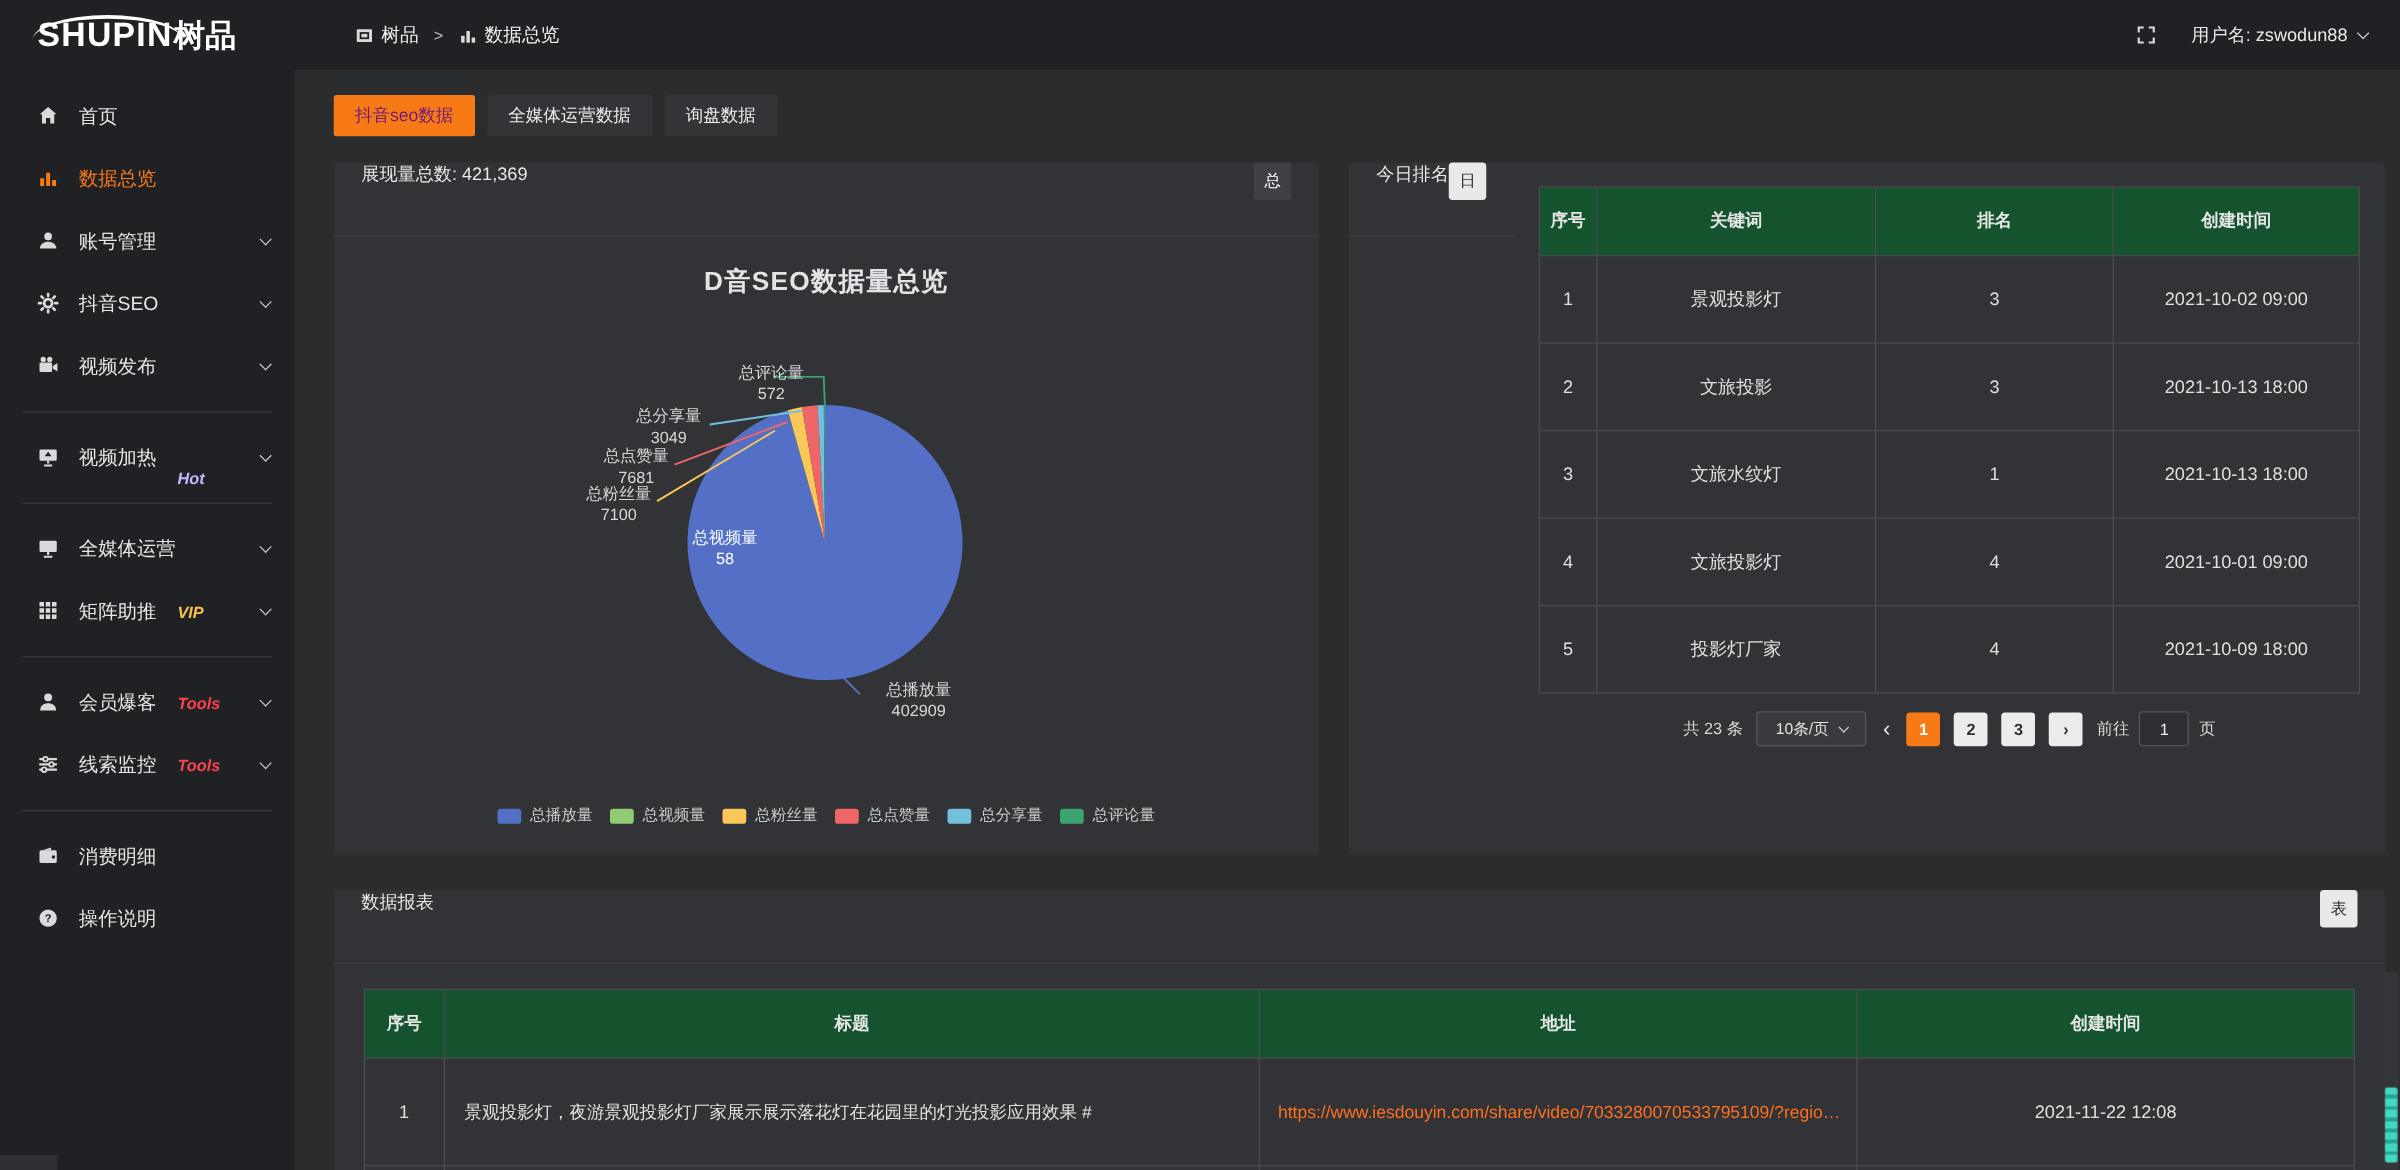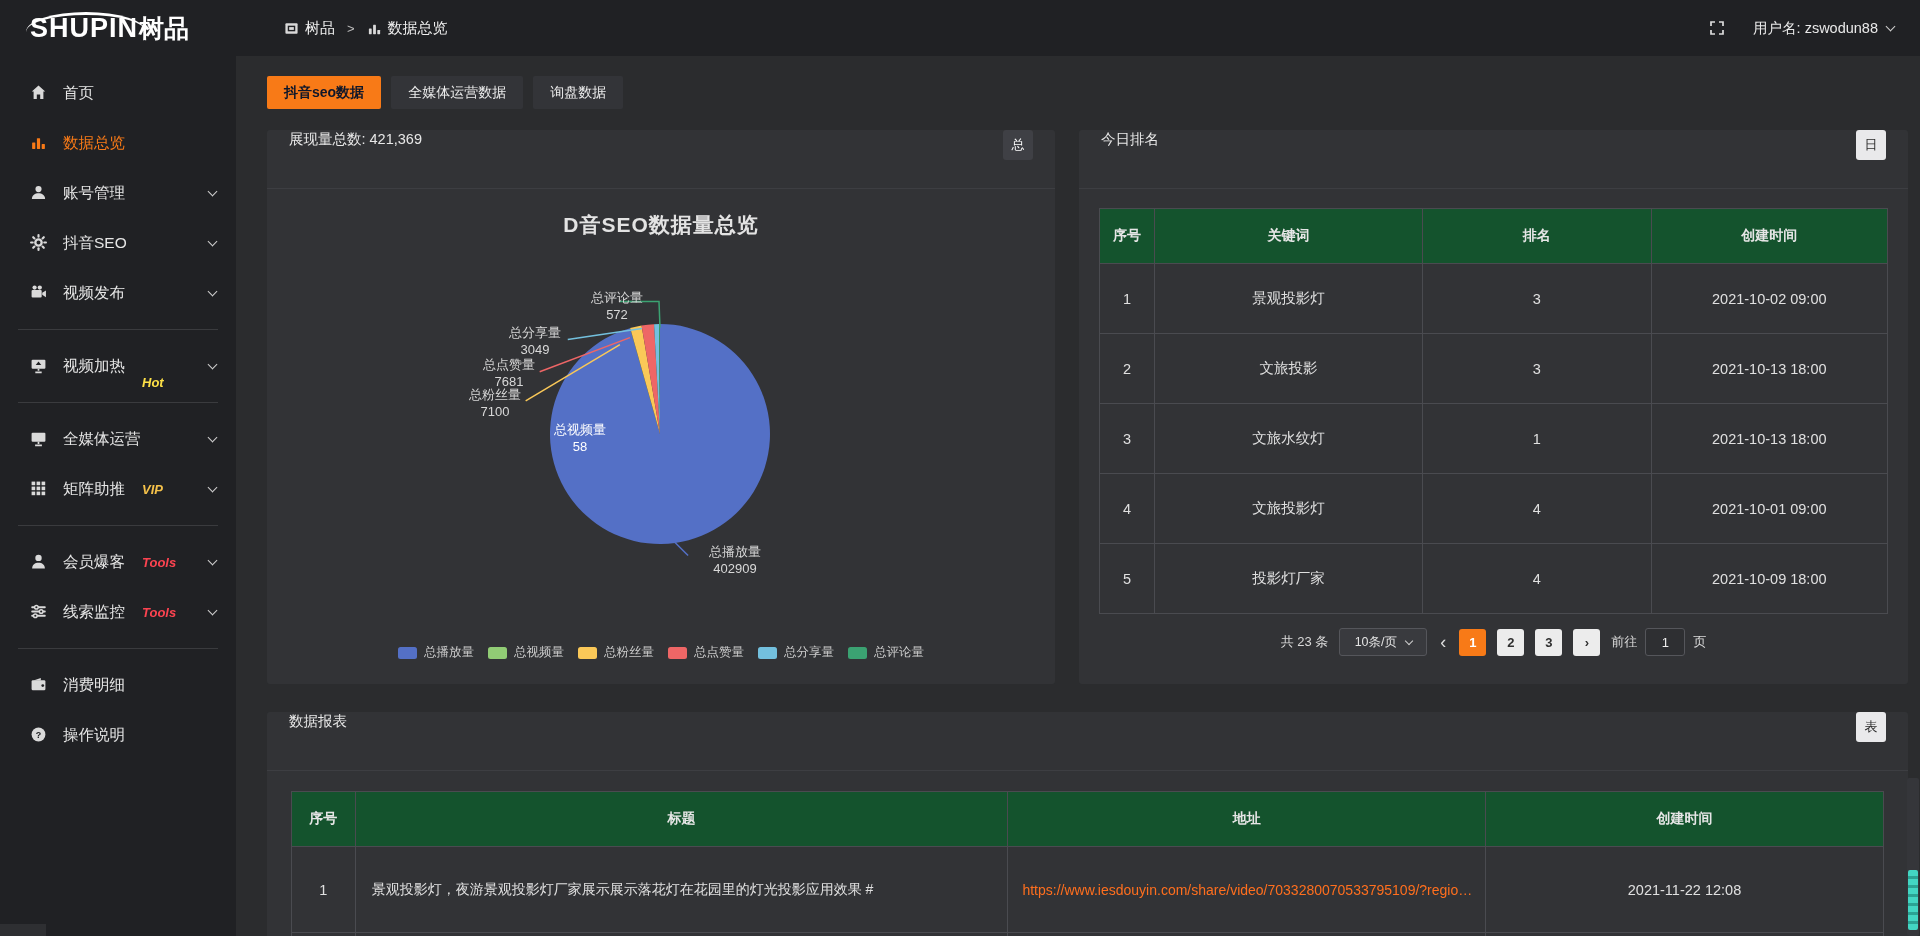--- a/index.html
+++ b/index.html
@@ -30,21 +30,21 @@
   .side-item.active{color:var(--accent)}
   .side-item.active .s-icon{color:var(--accent)}
   .side-badge{font-style:italic;font-weight:bold;font-size:13px;margin-left:2px}
   .side-item .chev{margin-left:auto}
   .side-divider{height:1px;background:#3a3b3e;margin:11px 18px}
   .sidebar-collapse{position:absolute;bottom:0;left:0;width:46px;height:12px;background:#2e2f32;cursor:pointer}
 
   .main{flex:1;padding:20px 12px 0 31px;overflow:hidden}
   .tabs{display:flex;gap:10px;margin-bottom:21px}
   .tab{height:33px;padding:0 17px;background:#333438;border:none;color:#ececec;font-size:14px;cursor:pointer;border-radius:2px;font-family:inherit}
-  .tab.active{background:var(--accent);color:#0f172a;font-weight:bold}
+  .tab.active{background:var(--accent);color:#701a75;font-weight:normal}
 
   .row{display:flex;gap:24px}
   .card{background:#323336;border-radius:3px}
   .card-head{height:59px;display:flex;justify-content:space-between;padding:0 22px;border-bottom:1px solid #3d3e42;font-size:14.5px;color:#e8e8e8}
   .mode-btn{width:30px;height:30px;border-radius:3px;border:none;font-size:13px;cursor:pointer;font-family:inherit}
   .mode-btn.dark{background:#3f4045;color:#fff}
   .mode-btn.light{background:#e9e9eb;color:#2b2b2b}
 
   
   .chart-card{width:788px;height:554px;flex:none}
@@ -64,21 +64,21 @@
   .lg-item{display:flex;align-items:center;gap:7px;font-size:12.5px;color:#ccc}
   .lg-sw{width:19px;height:12px;border-radius:2.5px;flex:none}
 
   
   table{width:100%;border-collapse:collapse;table-layout:fixed}
   .grid-table th{background:#14532d;height:55px;font-size:14px;color:#e6e6e6;font-weight:600;border:1px solid #4a4b50}
   .grid-table td{height:70px;text-align:center;font-size:14.5px;color:#e0e0e0;border:1px solid #4a4b50}
   .rank-table th:nth-child(1){width:7%}.rank-table th:nth-child(2){width:34%}
   .rank-table th:nth-child(3){width:29%}.rank-table th:nth-child(4){width:30%}
 
-  .rank-card{flex:1;height:554px;display:flex;flex-direction:column}
+  .rank-card{flex:1;height:554px;display:flex;flex-direction:row}
   .rank-body{padding:19px 20px 14px;display:flex;flex-direction:column;flex:1}
   .pagination{margin-top:14px;display:flex;align-items:center;justify-content:center;gap:11px;font-size:13px;color:#d9d9d9}
   .pg-select{width:88px;height:28px;border:1px solid #55565b;background:#393a3e;border-radius:3px;display:flex;align-items:center;justify-content:center;gap:9px;font-size:12.5px;color:#e3e3e3;cursor:pointer}
   .pg-select .chev{width:6px;height:6px;margin-top:-2px}
   .pg-prev{background:none;border:none;color:#e0e0e0;font-size:18px;cursor:pointer;padding:0 2px;font-family:inherit}
   .page,.pg-next{width:27px;height:27px;border:none;border-radius:3px;background:#ececec;color:#303030;font-size:13px;font-weight:bold;cursor:pointer;font-family:inherit}
   .page.active{background:var(--accent);color:#fff}
   .pg-goto{display:flex;align-items:center;gap:8px}
   .goto-input{width:40px;height:28px;background:#2e2f32;border:1px solid #55565b;border-radius:3px;color:#eee;text-align:center;font-size:13px;font-family:inherit}
 
@@ -209,21 +209,21 @@
         <div class="side-divider"></div>
         <div class="side-item">
           <span class="s-icon">
             <svg width="17" height="17" viewBox="0 0 16 16" fill="currentColor">
               <rect x="1.5" y="2.5" width="13" height="8.5" rx="1"></rect>
               <path d="M8 4.2l2.6 3.4H5.4z" fill="#202124"></path>
               <path d="M8 11v2M5 14.5h6" fill="none" stroke="currentColor" stroke-width="1.6"></path>
             </svg>
           </span>
           <span>视频加热</span>
-          <span class="side-badge" style="color: #fde047; margin-top: 32px;">Hot</span>
+          <span class="side-badge" style="color: #c4b5fd; margin-top: 32px;">Hot</span>
           <i class="chev"></i>
         </div>
         <div class="side-divider"></div>
         <div class="side-item">
           <span class="s-icon">
             <svg width="17" height="17" viewBox="0 0 16 16" fill="currentColor">
               <rect x="1.5" y="2.5" width="13" height="8.5" rx="1"></rect>
               <path d="M8 11v2.2M4.8 14.5h6.4" fill="none" stroke="currentColor" stroke-width="1.6"></path>
             </svg>
           </span>

